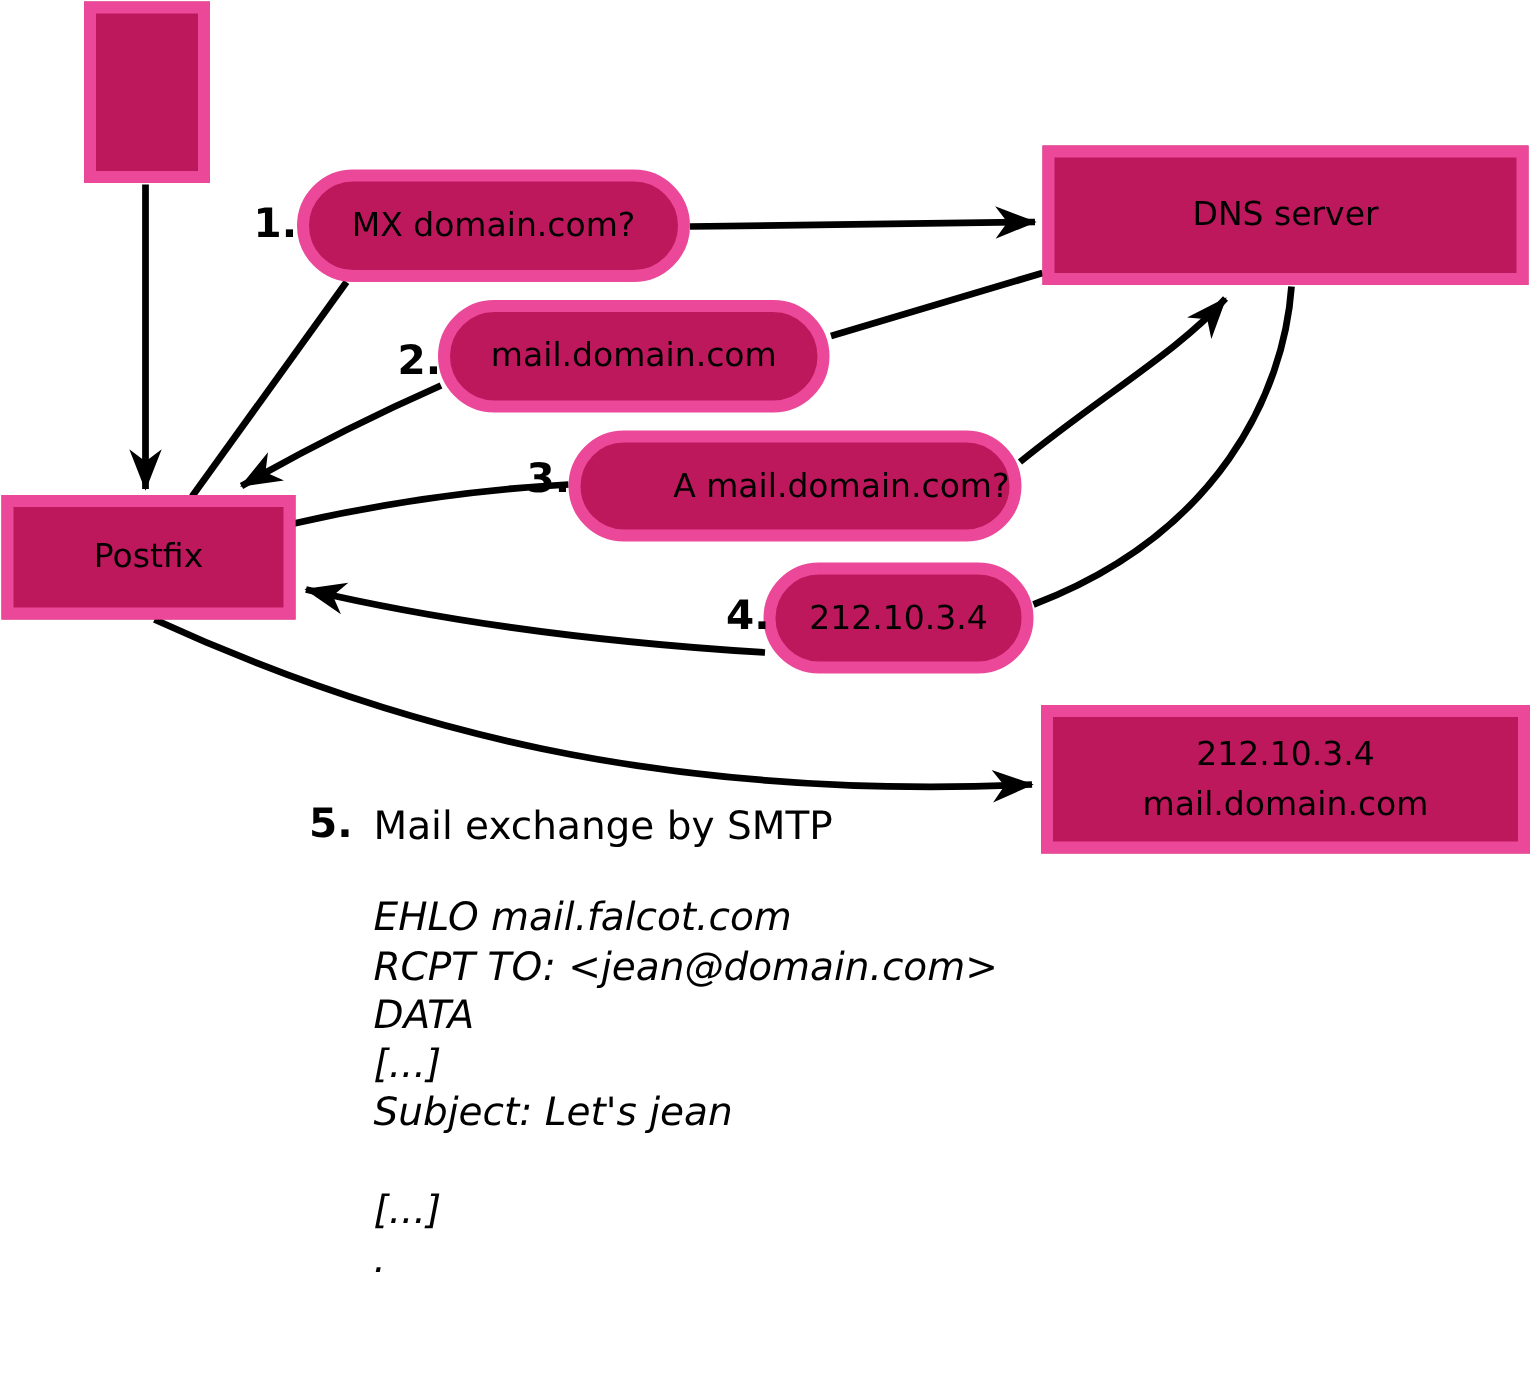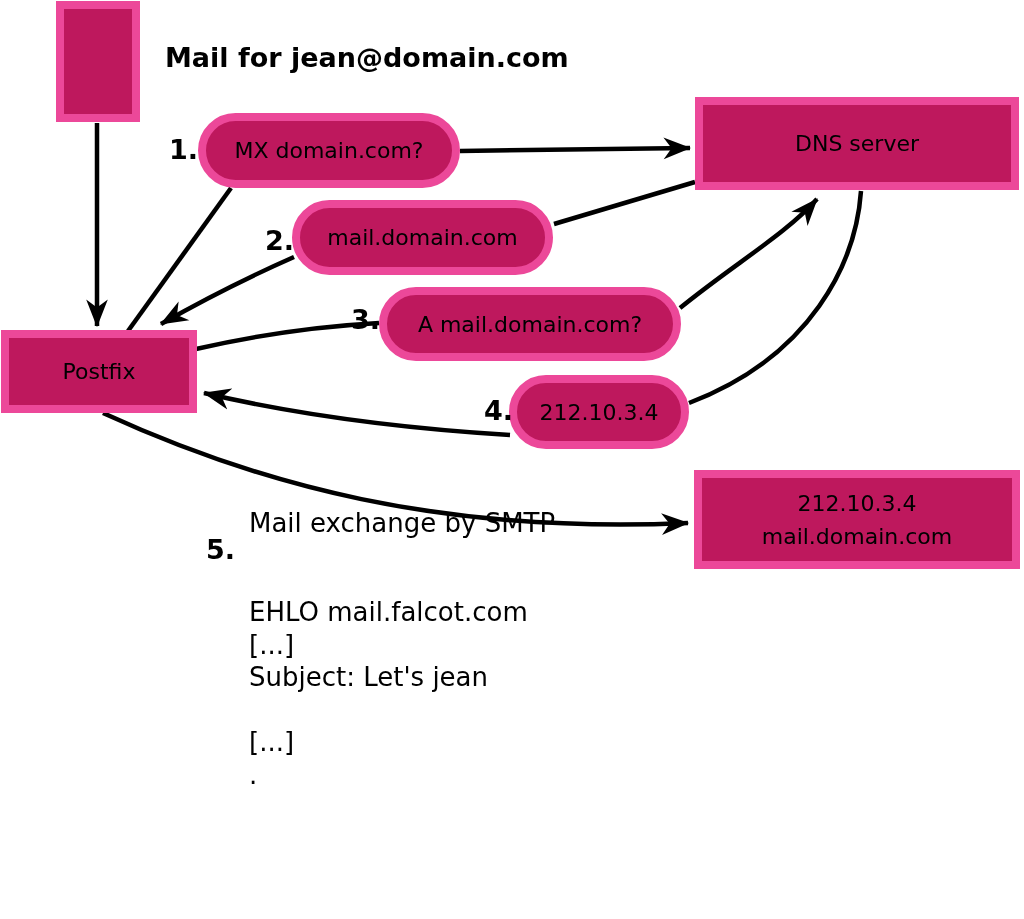--- a/index.html
+++ b/index.html
@@ -56,20 +56,21 @@
   #smtp-session { 
     position: absolute;
     left: 249px; top: 596px;
     font-size: 26px;
     z-index: 2;
   }
   .smtp-line {
     line-height: 32.5px;
     min-height: 32.5px;
     white-space: pre;
+    font-style: italic;
   }
 </style>
 </head>
 <body>
 
 <div id="stage">
 
   <svg id="arrows" viewBox="0 0 1024 919" xmlns="http://www.w3.org/2000/svg">
     <defs>
       <marker id="arrowhead" viewBox="0 0 12 10" refX="11.5" refY="5" markerWidth="28" markerHeight="23" markerUnits="userSpaceOnUse" orient="auto">
@@ -102,38 +103,39 @@
     <div>212.10.3.4</div>
     <div>mail.domain.com</div>
   </div>
 
   <div class="node pill" style="left:198px; top:113px; width:262px; height:75px;">
     <span>MX domain.com?</span>
   </div>
   <div class="node pill" style="left:292px; top:200px; width:261px; height:75px;">
     <span>mail.domain.com</span>
   </div>
-  <div class="node pill" style="left:379px; top:287px; width:302px; height:74px;">
+  <div class="node pill" style="left:379px; top:287px; width:302px; height:74px;align-items:flex-end;">
     <span>A mail.domain.com?</span>
   </div>
   <div class="node pill" style="left:509px; top:375px; width:180px; height:74px;">
     <span>212.10.3.4</span>
   </div>
 
   <span class="num" style="left:169px; top:134px;">1.</span>
   <span class="num" style="left:265px; top:225px;">2.</span>
   <span class="num" style="left:351px; top:304px;">3.</span>
   <span class="num" style="left:484px; top:395px;">4.</span>
   <span class="num" style="left:206px; top:534px;">5.</span>
 
-  <span class="freetext title" style="left:165px; top:42px;">Mail for jean@domain.com</span>
-  <span class="freetext" style="left:249px; top:508px;">Mail exchange by SMTP</span>
+  <span class="freetext" style="left:249px; top:536px;">Mail exchange by SMTP</span>
 
   <div id="smtp-session">
     <div class="smtp-line">EHLO mail.falcot.com</div>
+    <div class="smtp-line">RCPT TO: &lt;jean@domain.com&gt;</div>
+    <div class="smtp-line">DATA</div>
     <div class="smtp-line">[...]</div>
     <div class="smtp-line">Subject: Let's jean</div>
     <div class="smtp-line"></div>
     <div class="smtp-line">[...]</div>
     <div class="smtp-line">.</div>
   </div>
 
 </div>
 
 </body></html>

